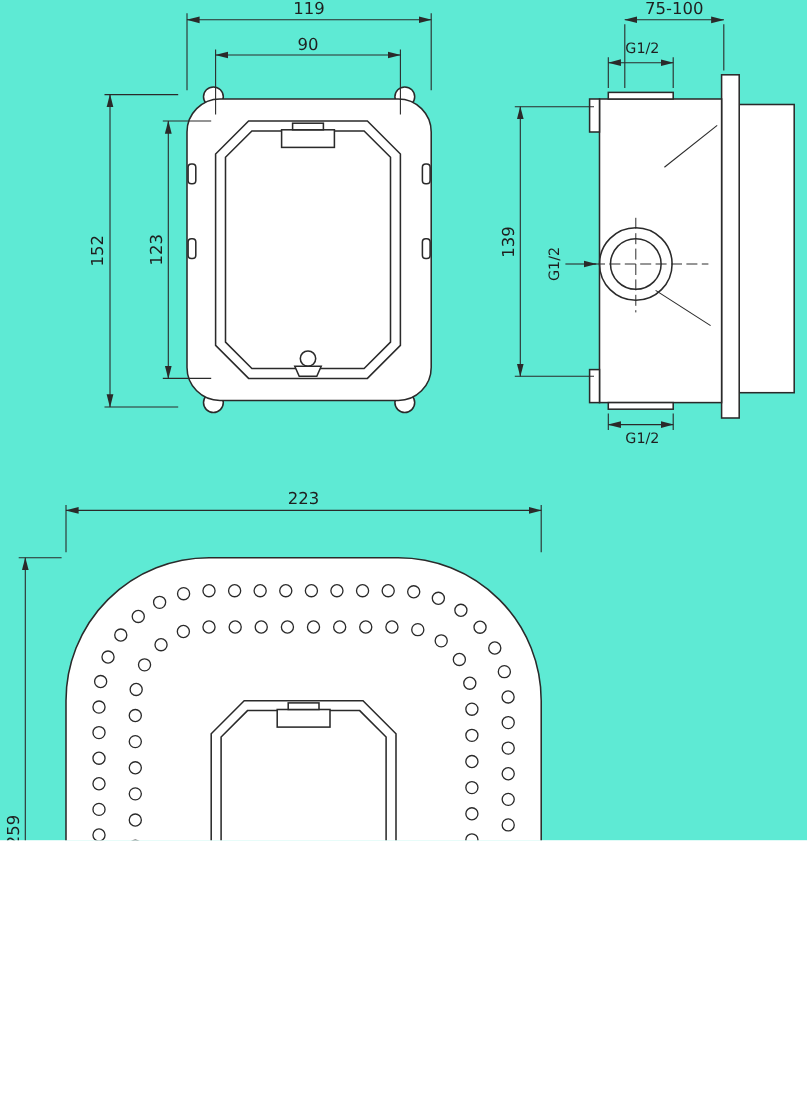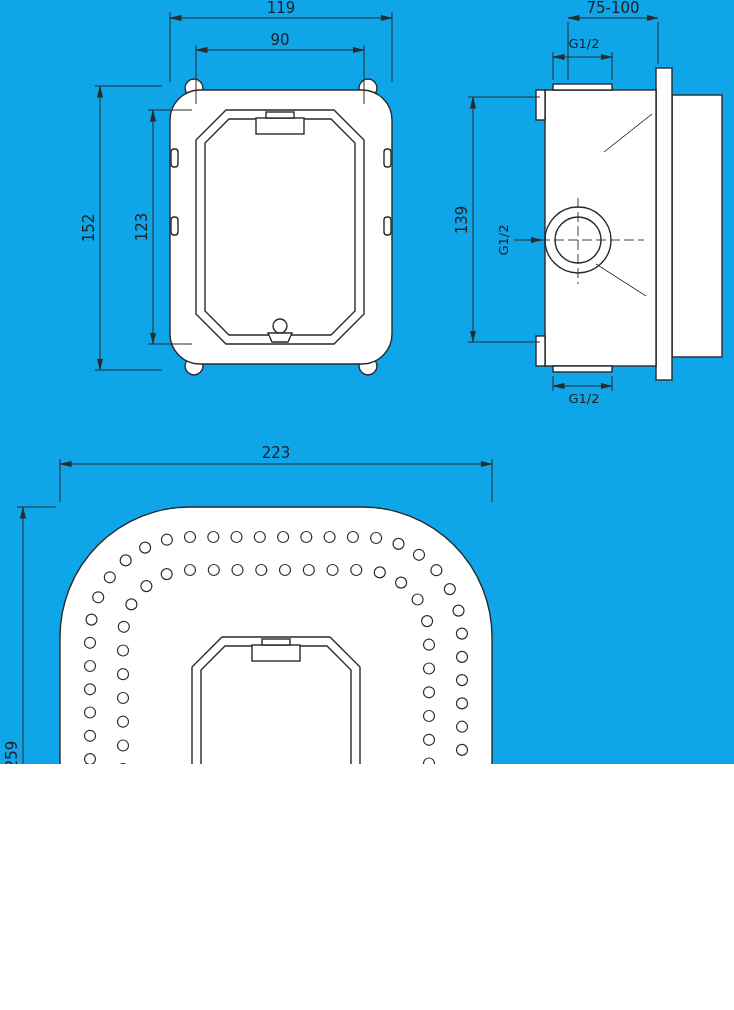--- a/index.html
+++ b/index.html
@@ -1,16 +1,16 @@
 <!DOCTYPE html>
 <html><head>
 <meta charset="utf-8">
 <style>
   html,body{margin:0;padding:0;background:#fff;}
-  .canvas{position:relative;width:734px;height:764px;background:#0ea5e9;overflow:hidden;
+  .canvas{position:relative;width:734px;height:764px;background:#5eead4;overflow:hidden;
           font-family:"DejaVu Sans", sans-serif;}
   svg{display:block;}
   text{font-family:"DejaVu Sans", sans-serif;fill:#1f1f1f;}
   .dimtxt{font-size:15px;}
   .thrtxt{font-size:13px;}
   .obj{stroke:#2a2a2a;stroke-width:1.4;fill:none;}
   .objf{stroke:#2a2a2a;stroke-width:1.4;fill:#fff;}
   .dim{stroke:#2a2a2a;stroke-width:1;fill:none;}
   .cl{stroke:#2a2a2a;stroke-width:0.9;fill:none;stroke-dasharray:10 4;}
 </style>

